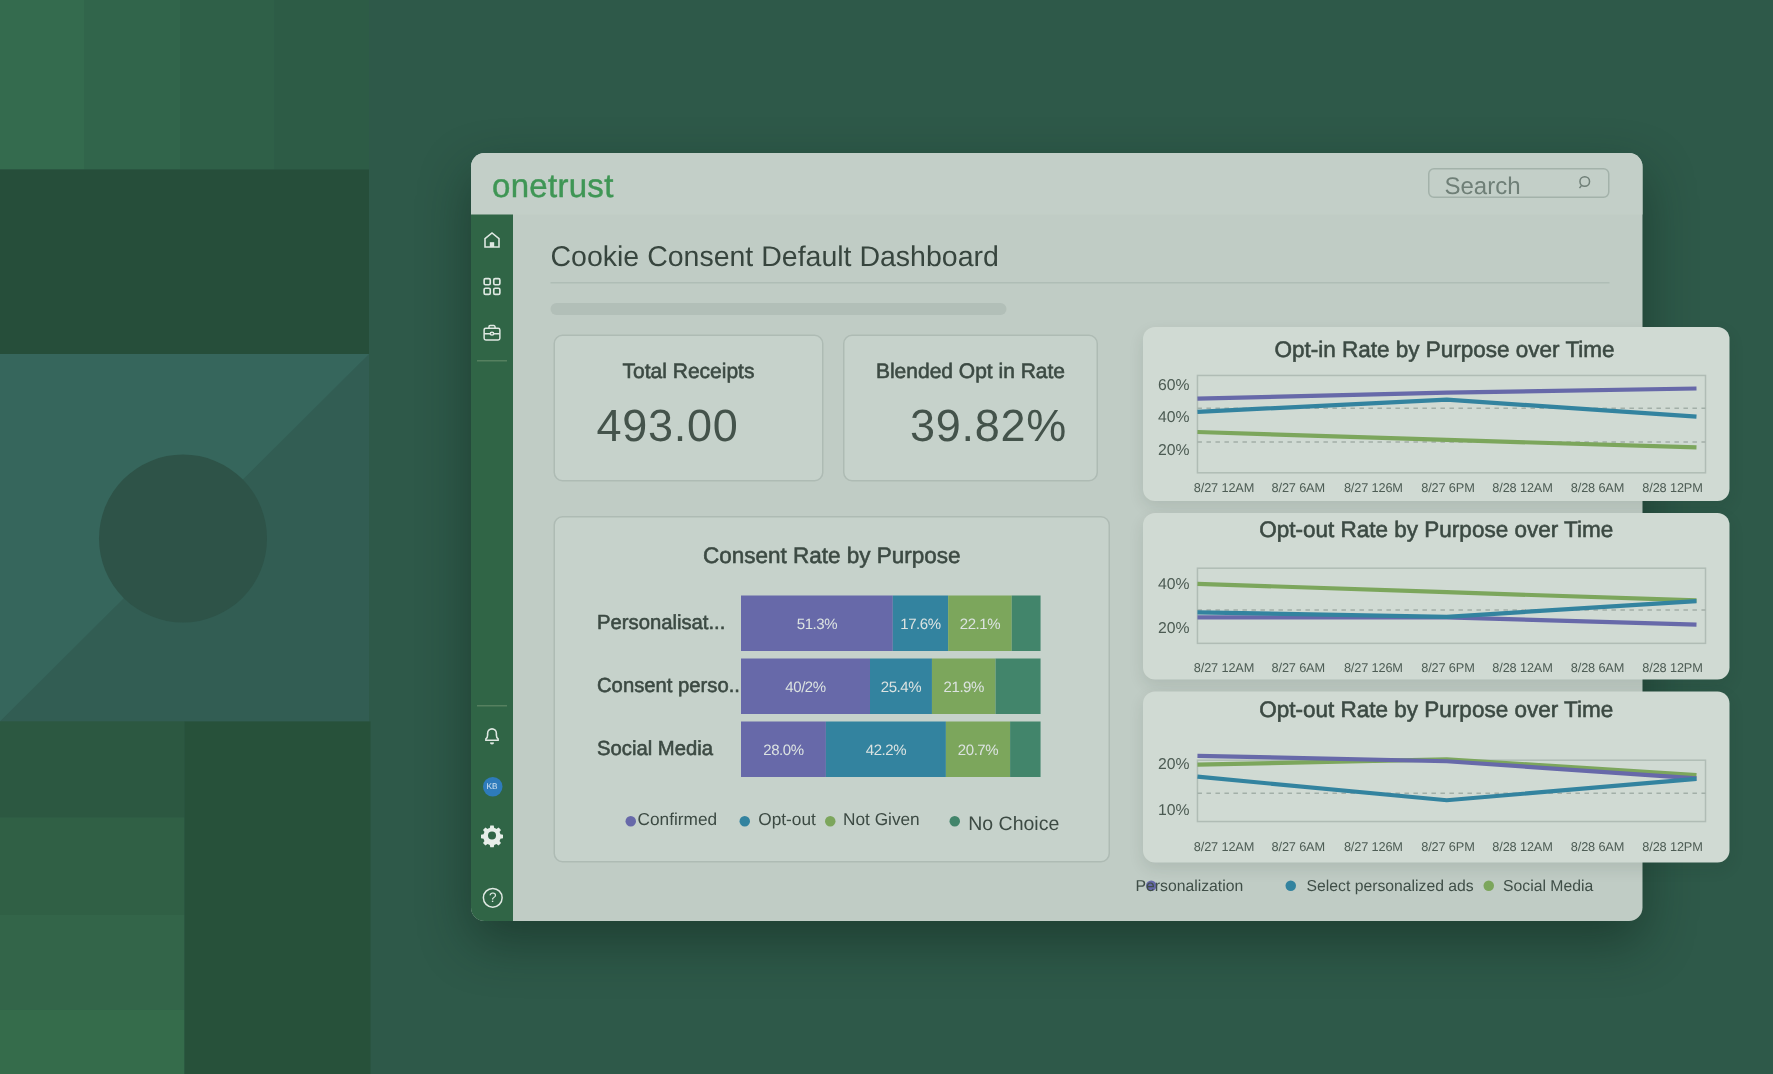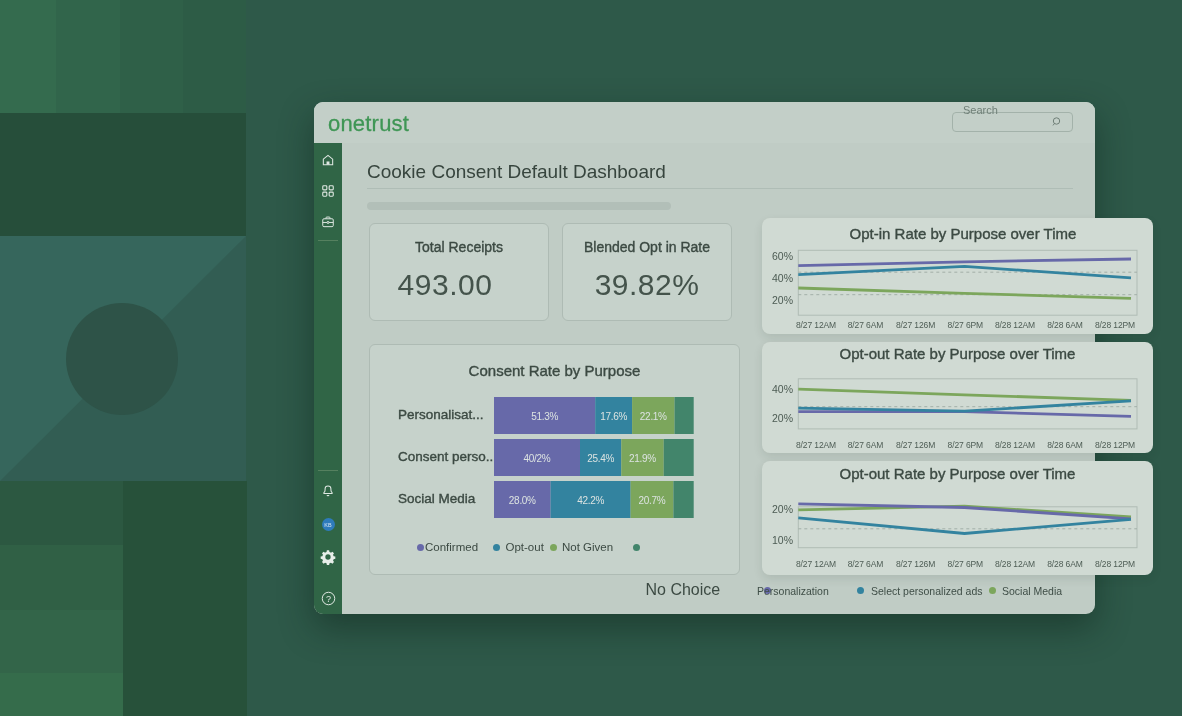--- a/index.html
+++ b/index.html
@@ -28,21 +28,21 @@
 <div class="abs" style="left:0;top:673px;width:123px;height:43px;background:#356c4b;"></div>
 <div class="abs" style="left:123px;top:481px;width:124px;height:235px;background:#27513a;"></div>
 
 <div class="abs" style="left:314px;top:102px;width:781px;height:512px;border-radius:9px;
      background:#c0ccc5;box-shadow:0 14px 34px rgba(10,30,22,0.45);"></div>
 
 <div class="abs" style="left:314px;top:102px;width:781px;height:41px;border-radius:9px 9px 0 0;background:#c3cfc8;"></div>
 <div class="abs" style="left:328px;top:111px;font-size:22px;letter-spacing:0.2px;color:#3f9655;-webkit-text-stroke:0.3px #3f9655;">onetrust</div>
 
 <div class="abs" style="left:952px;top:112px;width:121px;height:20px;border:1px solid #a3b2aa;border-radius:4px;box-sizing:border-box;"></div>
-<div class="abs" style="left:963px;top:104px;font-size:11px;color:#6f7f77;">Search</div>
+<div class="abs" style="left:963px;top:116px;font-size:16px;color:#6f7f77;">Search</div>
 <svg class="abs" style="left:1050px;top:116px;" width="12" height="12" viewBox="0 0 12 12">
   <circle cx="6.5" cy="5" r="3.2" fill="none" stroke="#6f7f77" stroke-width="1"></circle>
   <line x1="4.4" y1="7.6" x2="3" y2="9.4" stroke="#6f7f77" stroke-width="1"></line>
 </svg>
 
 <div class="abs" style="left:314px;top:143px;width:28px;height:471px;border-radius:0 0 0 9px;background:#306546;"></div>
 
 <svg class="abs" style="left:321px;top:153px;" width="14" height="14" viewBox="0 0 24 24" fill="none" stroke="#dfe8e2" stroke-width="1.8">
   <path d="M4 10.5 L12 4 L20 10.5 V20 H4 Z"></path>
   <rect x="9.5" y="14.5" width="5" height="5.5" fill="#dfe8e2" stroke="none"></rect>
@@ -79,21 +79,21 @@
 
 <div class="abs" style="left:367px;top:161px;font-size:19px;color:#37453e;">Cookie Consent Default Dashboard</div>
 <div class="abs" style="left:367px;top:188px;width:706px;height:1px;background:rgba(60,80,70,0.12);"></div>
 <div class="abs" style="left:367px;top:202px;width:304px;height:8px;border-radius:4px;background:#b2bfb8;"></div>
 
 <div class="abs" style="left:369px;top:223px;width:180px;height:98px;background:#c6d2cb;border:1px solid #aebbb4;border-radius:6px;box-sizing:border-box;"></div>
 <div class="abs med" style="left:369px;top:239px;width:180px;text-align:center;font-size:14px;color:#3c4a43;">Total Receipts</div>
 <div class="abs" style="left:369px;top:267.5px;width:152px;text-align:center;font-size:30px;letter-spacing:0.5px;color:#44534b;">493.00</div>
 <div class="abs" style="left:562px;top:223px;width:170px;height:98px;background:#c6d2cb;border:1px solid #aebbb4;border-radius:6px;box-sizing:border-box;"></div>
 <div class="abs med" style="left:562px;top:239px;width:170px;text-align:center;font-size:14px;color:#3c4a43;">Blended Opt in Rate</div>
-<div class="abs" style="left:562px;top:267.5px;width:170px;text-align:center;font-size:30px;letter-spacing:0.5px;color:#44534b;">39.82%</div>
+<div class="abs" style="left:562px;top:267.5px;width:170px;text-align:center;font-size:30px;letter-spacing:0.5px;color:#44534b;padding-left:12px;">39.82%</div>
 
 <div class="abs" style="left:369px;top:344px;width:371px;height:231px;background:#c6d2cb;border:1px solid #aebbb4;border-radius:6px;box-sizing:border-box;"></div>
 <div class="abs med" style="left:369px;top:361.5px;width:371px;text-align:center;font-size:15px;color:#3c4a43;">Consent Rate by Purpose</div>
 <div class="abs med" style="left:398px;top:407px;font-size:13.5px;color:#3c4a43;text-align:right;">Personalisat...</div>
 <div class="abs med" style="left:398px;top:449px;font-size:13.5px;color:#3c4a43;">Consent perso...</div>
 <div class="abs med" style="left:398px;top:491px;font-size:13.5px;color:#3c4a43;">Social Media</div>
 <svg class="abs" style="left:494px;top:396px;" width="200" height="123">
   <g font-family="Liberation Sans" font-size="10" letter-spacing="-0.3" fill="#dce3e1" text-anchor="middle">
     <rect x="0" y="1" width="101.2" height="37" fill="#6769a9"></rect>
     <rect x="101.2" y="1" width="36.9" height="37" fill="#33839f"></rect>
@@ -119,21 +119,21 @@
   </g>
 </svg>
 
 <div class="abs" style="left:417px;top:544px;width:7px;height:7px;border-radius:50%;background:#6769a9;"></div>
 <div class="abs" style="left:425px;top:541px;font-size:11.5px;color:#3c4a43;">Confirmed</div>
 <div class="abs" style="left:493px;top:544px;width:7px;height:7px;border-radius:50%;background:#33839f;"></div>
 <div class="abs" style="left:505.5px;top:541px;font-size:11.5px;color:#3c4a43;">Opt-out</div>
 <div class="abs" style="left:549.5px;top:544px;width:7px;height:7px;border-radius:50%;background:#7ca65c;"></div>
 <div class="abs" style="left:562px;top:541px;font-size:11.5px;color:#3c4a43;">Not Given</div>
 <div class="abs" style="left:633px;top:544px;width:7px;height:7px;border-radius:50%;background:#42856b;"></div>
-<div class="abs" style="left:645.5px;top:541px;font-size:16px;color:#3c4a43;margin-top:40px;">No Choice</div>
+<div class="abs" style="left:645.5px;top:541px;font-size:13px;color:#3c4a43;">No Choice</div>
 
 <div class="abs" style="left:762px;top:218px;width:391px;height:116px;background:#d0dad3;border-radius:8px;box-shadow:0 4px 10px rgba(20,40,30,0.10);"></div>
 <div class="abs med" style="left:762px;top:224.5px;width:402px;text-align:center;font-size:15px;color:#3c4a43;">Opt-in Rate by Purpose over Time</div>
 <svg class="abs" style="left:762px;top:218px;" width="391" height="116">
   <rect x="36.3" y="32.3" width="338.7" height="64.9" fill="none" stroke="#b0bcb5" stroke-width="1"></rect>
   <g stroke="#a2afa8" stroke-width="1" stroke-dasharray="3,3">
     <line x1="36.3" y1="54.2" x2="375" y2="54.2"></line>
     <line x1="36.3" y1="76.7" x2="375" y2="76.7"></line>
   </g>
   <g fill="none" stroke-width="2.8">

